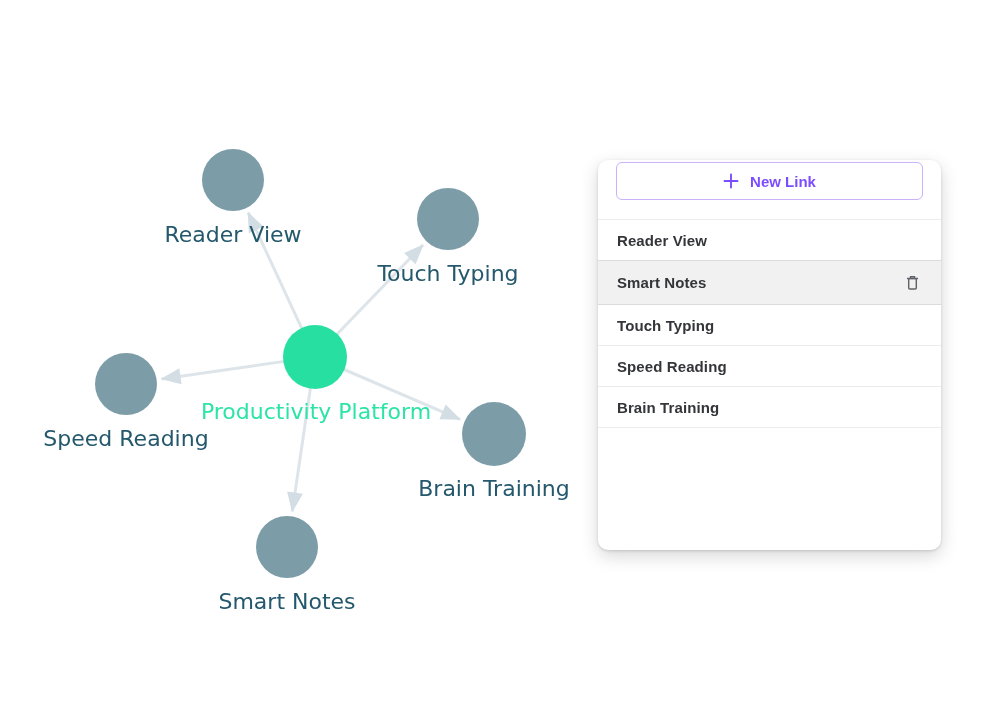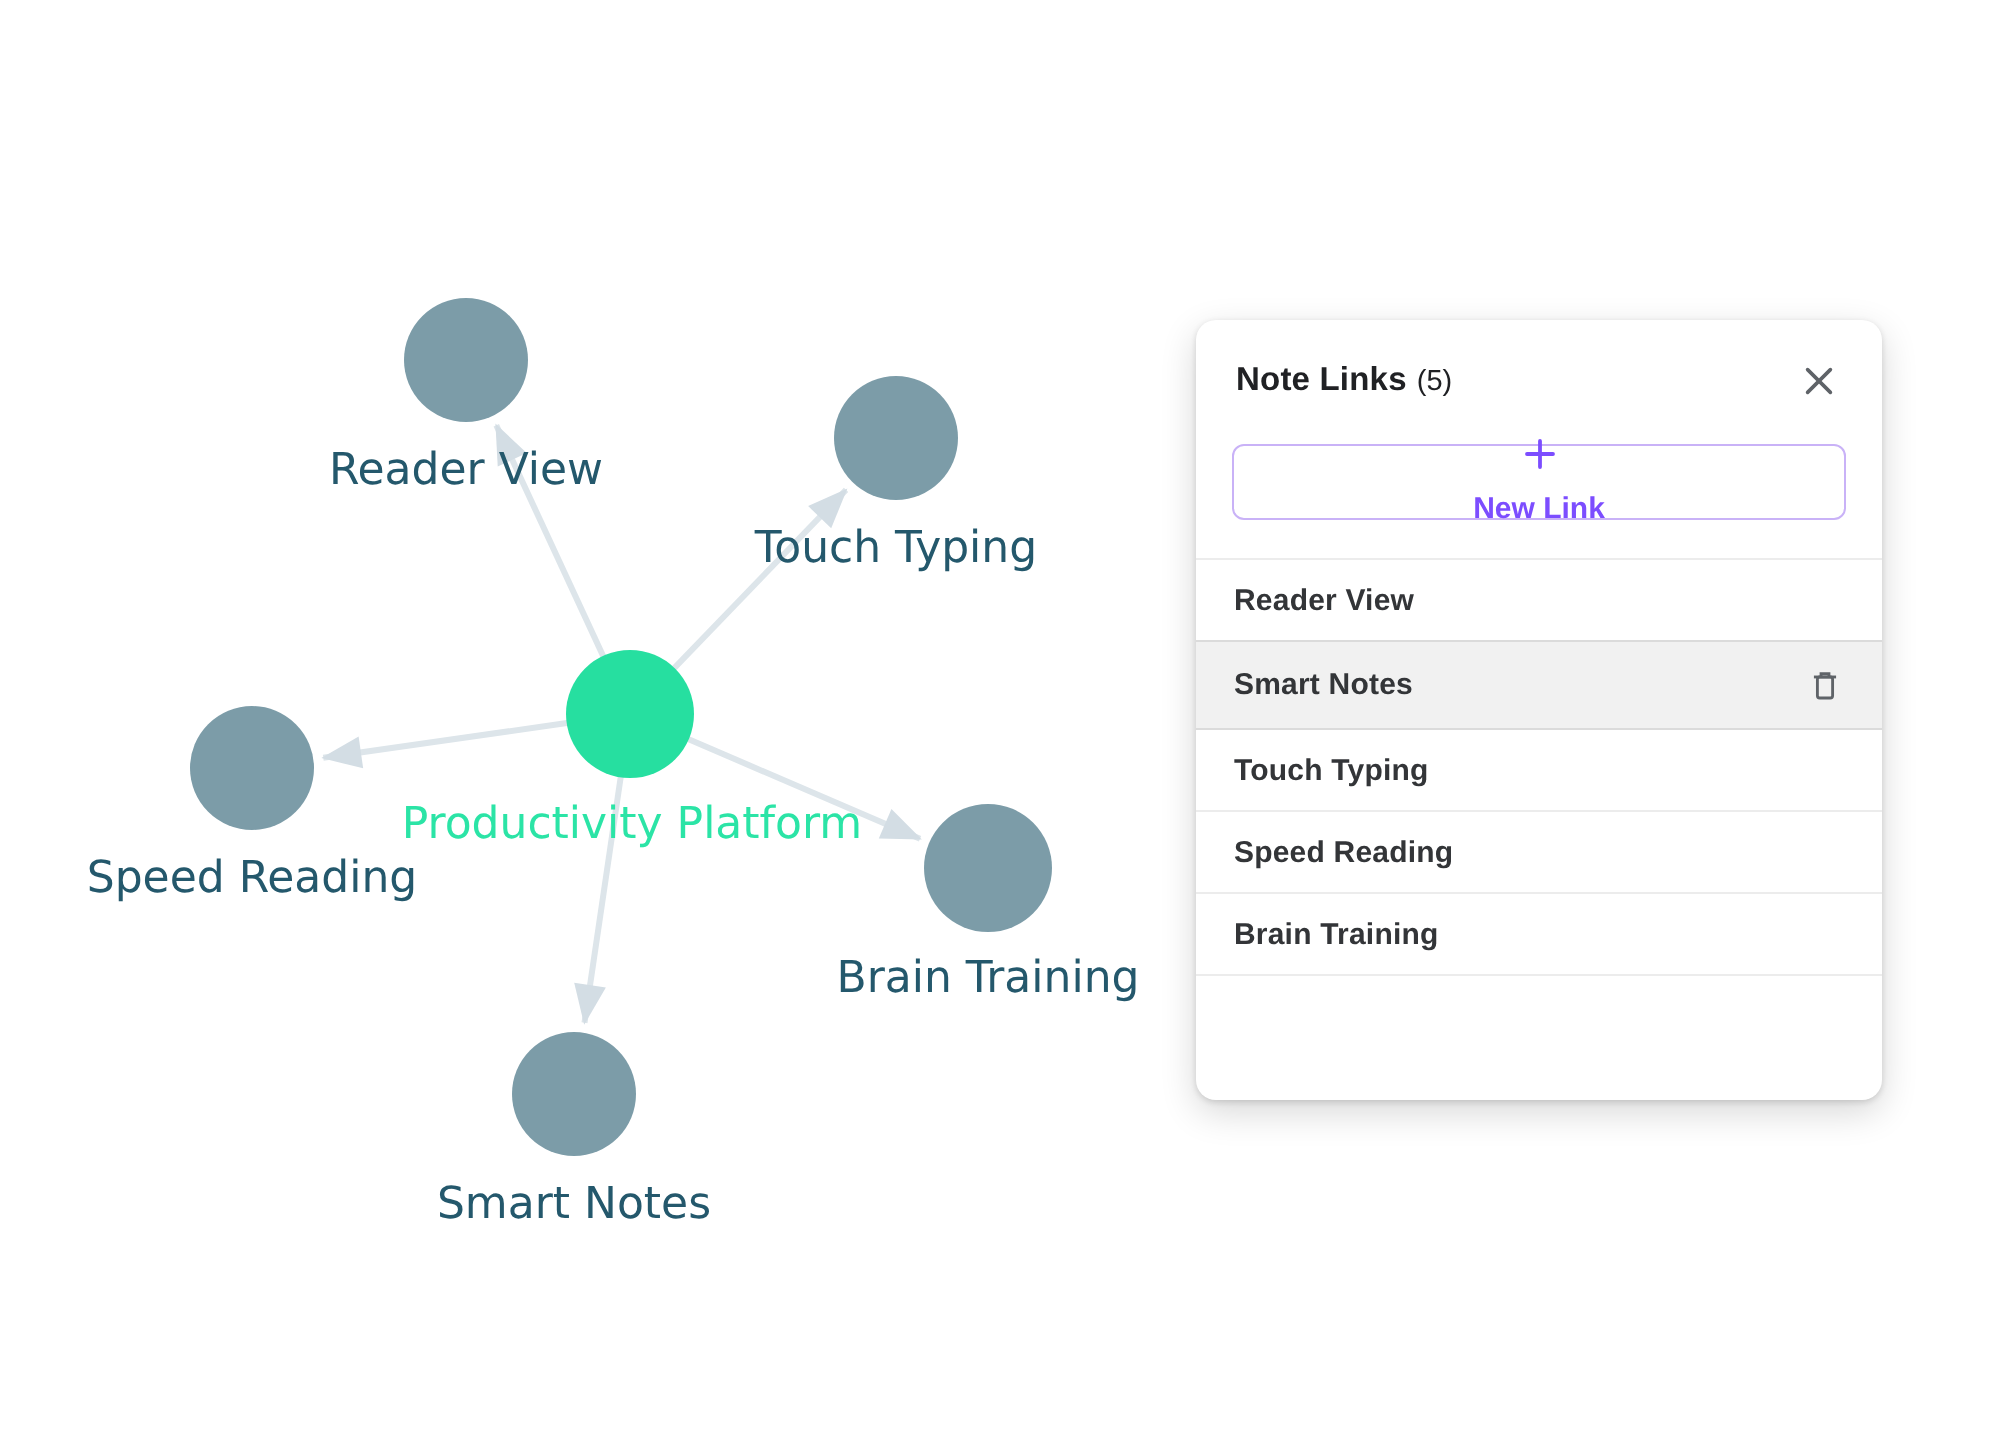--- a/index.html
+++ b/index.html
@@ -49,21 +49,20 @@
     margin-bottom:12px;
     background:#ffffff;
     border:1px solid #C9B2F7;
     border-radius:6px;
     display:flex;align-items:center;justify-content:center;
     gap:11px;
     font-family:"Liberation Sans", sans-serif;
     font-size:15px;font-weight:700;
     color:#7C4DFF;
     cursor:pointer;
-    flex-direction:column;
   }
   .link-list{
     margin-top:19px;
     border-top:1px solid #ECECEC;
   }
   .link-row{
     height:41px;
     padding:0 19px;
     display:flex;align-items:center;justify-content:space-between;
     border-bottom:1px solid #ECECEC;
@@ -107,30 +106,20 @@
       <circle cx="315" cy="357" r="32" fill="#26DFA0"></circle>
       <text x="233" y="236" text-anchor="middle" dominant-baseline="middle" fill="#24586C" class="graph-label">Reader View</text>
       <text x="448" y="275" text-anchor="middle" dominant-baseline="middle" fill="#24586C" class="graph-label">Touch Typing</text>
       <text x="126" y="440" text-anchor="middle" dominant-baseline="middle" fill="#24586C" class="graph-label">Speed Reading</text>
       <text x="494" y="490" text-anchor="middle" dominant-baseline="middle" fill="#24586C" class="graph-label">Brain Training</text>
       <text x="287" y="603" text-anchor="middle" dominant-baseline="middle" fill="#24586C" class="graph-label">Smart Notes</text>
       <text x="316" y="413" text-anchor="middle" dominant-baseline="middle" fill="#2BE4A6" class="graph-label">Productivity Platform</text>
     </svg>
 
   <section class="panel">
-    <header class="panel-header">
-      <div>
-        <span class="panel-title">Note Links</span><span class="panel-count">(5)</span>
-      </div>
-      <button class="close-btn">
-        <svg width="19" height="19" viewBox="0 0 20 20">
-          <path d="M4 4 L16 16 M16 4 L4 16" stroke="#5F6368" stroke-width="1.9" stroke-linecap="round" fill="none"></path>
-        </svg>
-      </button>
-    </header>
 
     <div class="panel-buttons">
       <button class="panel-btn">
         <span style="line-height:0;">
           <svg width="16" height="16" viewBox="0 0 16 16">
             <path d="M8 1.5 V14.5 M1.5 8 H14.5" stroke="#7C4DFF" stroke-width="1.9" stroke-linecap="round" fill="none"></path>
           </svg>
         </span>
         <span>New Link</span>
       </button>

